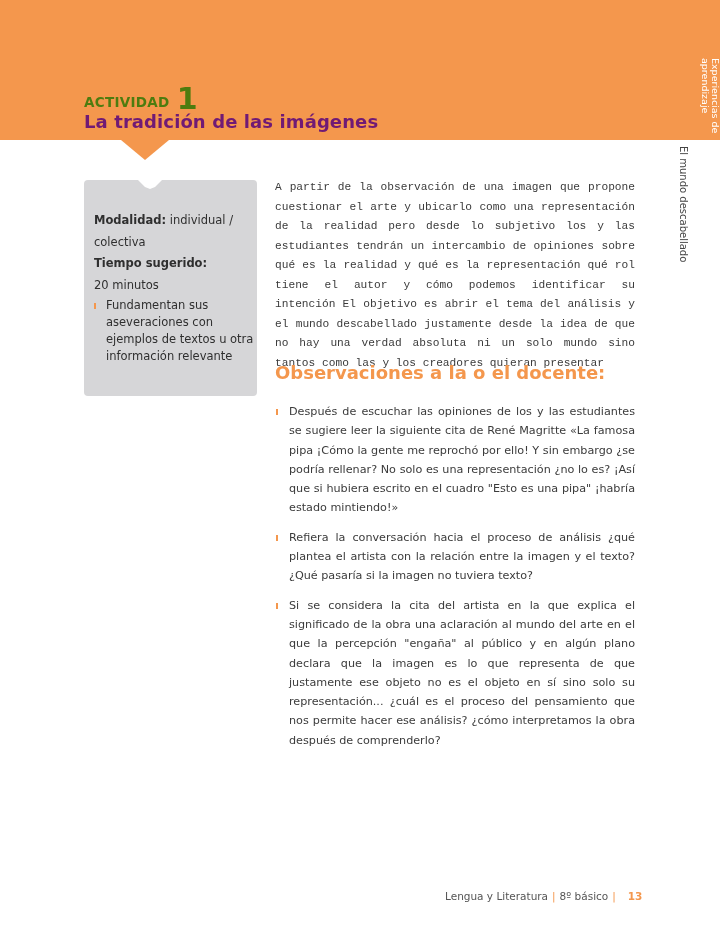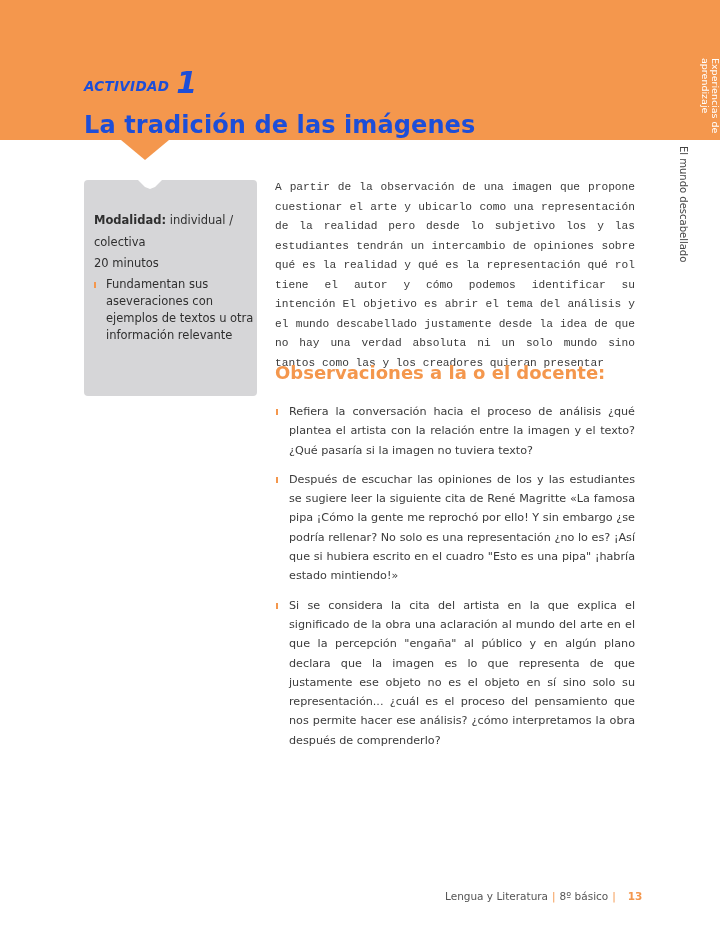--- a/index.html
+++ b/index.html
@@ -9,28 +9,28 @@
     .header {
       position: absolute; left: 0; top: 0; width: 720px; height: 140px;
       background: #f4974d;
     }
     .header-notch {
       position: absolute; left: 121px; top: 140px; width: 0; height: 0;
       border-left: 24px solid transparent; border-right: 24px solid transparent;
       border-top: 20px solid #f4974d;
     }
     .activity-label {
-      position: absolute; left: 84px; top: 68px; color: #1d4ed8;
-      font-family: "DejaVu Sans", sans-serif; white-space: nowrap; font-style: italic;
+      position: absolute; left: 84px; top: 84px; color: #4d7c0f;
+      font-family: "DejaVu Sans", sans-serif; white-space: nowrap;
     }
     .activity-word { font-size: 13.5px; font-weight: bold; letter-spacing: 0.3px; }
     .activity-num { font-size: 30px; font-weight: bold; line-height: 1; margin-left: 2px; vertical-align: -2px; }
     .activity-title {
-      position: absolute; left: 84px; top: 111px; color: #1d4ed8;
-      font-size: 24px; font-weight: bold; letter-spacing: 0.1px; white-space: nowrap;
+      position: absolute; left: 84px; top: 111px; color: #701a75;
+      font-size: 18px; font-weight: bold; letter-spacing: 0.1px; white-space: nowrap;
     }
     .side-text-top {
       position: absolute; left: 672px; top: 58px; width: 48px; height: 82px;
       color: #fff; font-size: 9.5px; line-height: 10.5px;
       writing-mode: vertical-rl; text-align: left;
     }
     .side-text-bottom {
       position: absolute; left: 678px; top: 146px; height: 120px;
       color: #444; font-size: 10px; writing-mode: vertical-rl; white-space: nowrap;
     }
@@ -89,31 +89,32 @@
 <div class="activity-title">La tradición de las imágenes</div>
 
 <div class="side-text-top">Experiencias de aprendizaje</div>
 <div class="side-text-bottom">El mundo descabellado</div>
 
 <div class="info-box">
   <div>
     <span class="lbl">Modalidad:</span>
     <span>individual / colectiva</span>
   </div>
+  <div class="lbl">Tiempo sugerido:</div>
   <div>20 minutos</div>
   <ul class="info-list">
     <li>Fundamentan sus aseveraciones con ejemplos de textos u otra información relevante</li>
   </ul>
 </div>
 
 <p class="intro">A partir de la observación de una imagen que propone cuestionar el arte y ubicarlo como una representación de la realidad pero desde lo subjetivo los y las estudiantes tendrán un intercambio de opiniones sobre qué es la realidad y qué es la representación qué rol tiene el autor y cómo podemos identificar su intención El objetivo es abrir el tema del análisis y el mundo descabellado justamente desde la idea de que no hay una verdad absoluta ni un solo mundo sino tantos como las y los creadores quieran presentar</p>
 
 <h2 class="section-heading">Observaciones a la o el docente:</h2>
 
 <ul class="obs-list">
+  <li>Después de escuchar las opiniones de los y las estudiantes se sugiere leer la siguiente cita de René Magritte «La famosa pipa ¡Cómo la gente me reprochó por ello! Y sin embargo ¿se podría rellenar? No solo es una representación ¿no lo es? ¡Así que si hubiera escrito en el cuadro "Esto es una pipa" ¡habría estado mintiendo!»</li>
   <li>Refiera la conversación hacia el proceso de análisis ¿qué plantea el artista con la relación entre la imagen y el texto? ¿Qué pasaría si la imagen no tuviera texto?</li>
-  <li>Después de escuchar las opiniones de los y las estudiantes se sugiere leer la siguiente cita de René Magritte «La famosa pipa ¡Cómo la gente me reprochó por ello! Y sin embargo ¿se podría rellenar? No solo es una representación ¿no lo es? ¡Así que si hubiera escrito en el cuadro "Esto es una pipa" ¡habría estado mintiendo!»</li>
   <li>Si se considera la cita del artista en la que explica el significado de la obra una aclaración al mundo del arte en el que la percepción "engaña" al público y en algún plano declara que la imagen es lo que representa de que justamente ese objeto no es el objeto en sí sino solo su representación... ¿cuál es el proceso del pensamiento que nos permite hacer ese análisis? ¿cómo interpretamos la obra después de comprenderlo?</li>
 </ul>
 
 <div class="footer">
   <span>Lengua y Literatura</span><span class="sep">|</span><span>8º básico</span><span class="sep">|</span><span class="page">13</span>
 </div>
 
 </body></html>

